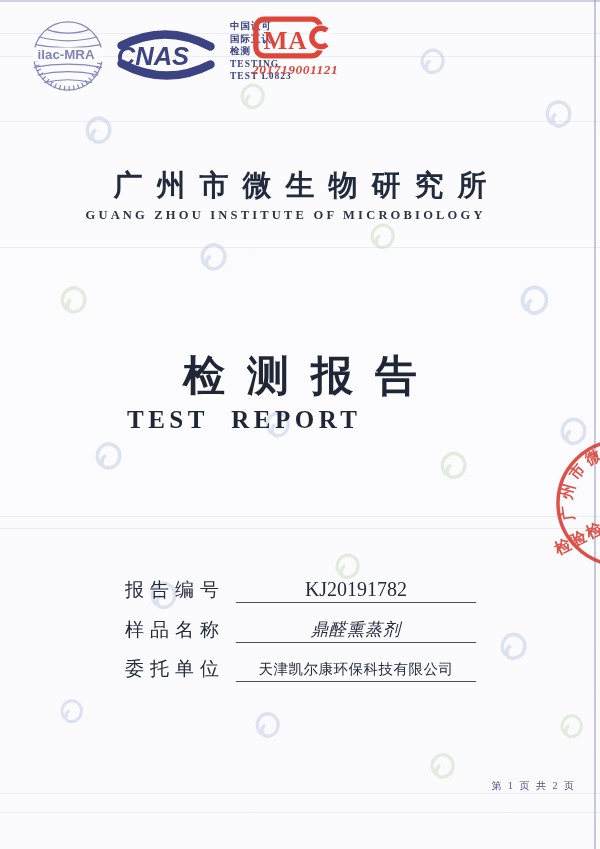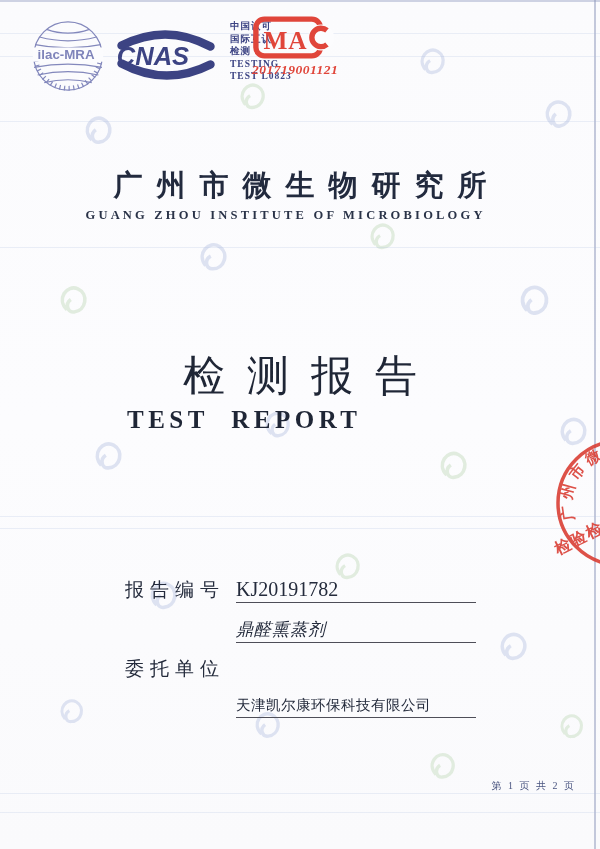--- a/index.html
+++ b/index.html
@@ -27,37 +27,37 @@
                 font-weight:bold; font-size:13.5px; letter-spacing:0.5px;font-style:italic; }
 
   
   .inst-cn { position:absolute; left:0; top:166px; width:600px; text-align:center;
              font-size:29px; font-weight:600; color:#222a3e; letter-spacing:14px; text-indent:14px; }
   .inst-en { position:absolute; left:0; top:208px; width:568px; text-align:center;
              font-size:12.5px; font-weight:600; color:#2a3348; letter-spacing:3.2px; text-indent:3.2px; }
 
   
   .title-cn { position:absolute; left:0; top:348px; width:600px; text-align:center;
-              font-size:42px; font-weight:normal; color:#1f2636; letter-spacing:22px; text-indent:22px; }
+              font-size:42px; font-weight:bold; color:#1f2636; letter-spacing:22px; text-indent:22px; }
   .title-en { position:absolute; left:0; top:406px; width:484px; text-align:center;
               font-size:25px; font-weight:bold; color:#1f2636; letter-spacing:4.5px;
               word-spacing:12px; text-indent:4.5px; }
 
   
   .stamp { position:absolute; left:520px; top:403px; width:200px; height:200px; opacity:0.88; }
 
   
   .field-row { position:absolute; left:0; width:563px; height:28px; }
   .field-label { position:absolute; left:125px; top:2px; font-size:19px; color:#242b3c;
                  letter-spacing:6px; }
   .field-value { position:absolute; left:236px; top:0; width:240px; height:28px;
-                 border-bottom:1px solid #4e4e58; color:#242b3c; }
+                 border-bottom:1px solid #4e4e58; text-align:center; color:#242b3c; }
   .v-num  { font-size:20px; line-height:28px; }
   .v-cjk  { font-size:17px; line-height:30px; letter-spacing:1px;font-style:italic; }
-  .v-cjk-sm { font-size:14.5px; line-height:31px; letter-spacing:0.5px;margin-top:36px; }
+  .v-cjk-sm { font-size:14.5px; line-height:31px; letter-spacing:0.5px; }
 
   
   .footer { position:absolute; right:24px; top:779px; font-size:10px; color:#4a5580;
             letter-spacing:2px; }
 </style>
 </head>
 <body>
 
 <div class="page">
 
@@ -158,20 +158,21 @@
       <textPath href="#sealArc">广州市微生物研究所</textPath>
     </text>
     <text x="38" y="152" font-size="16" font-weight="bold" fill="#d93a30" letter-spacing="1.5" transform="rotate(-27 38 152)">检验检测</text>
   </svg>
 
   <div class="field-row" style="top:575px">
     <span class="field-label">报告编号</span>
     <span class="field-value v-num">KJ20191782</span>
   </div>
   <div class="field-row" style="top:615px">
+    <span class="field-label">样品名称</span>
     <span class="field-value v-cjk">鼎醛熏蒸剂</span>
   </div>
   <div class="field-row" style="top:654px">
     <span class="field-label">委托单位</span>
     <span class="field-value v-cjk-sm">天津凯尔康环保科技有限公司</span>
   </div>
 
   <div class="footer">第 1 页 共 2 页</div>
 
 </div>

